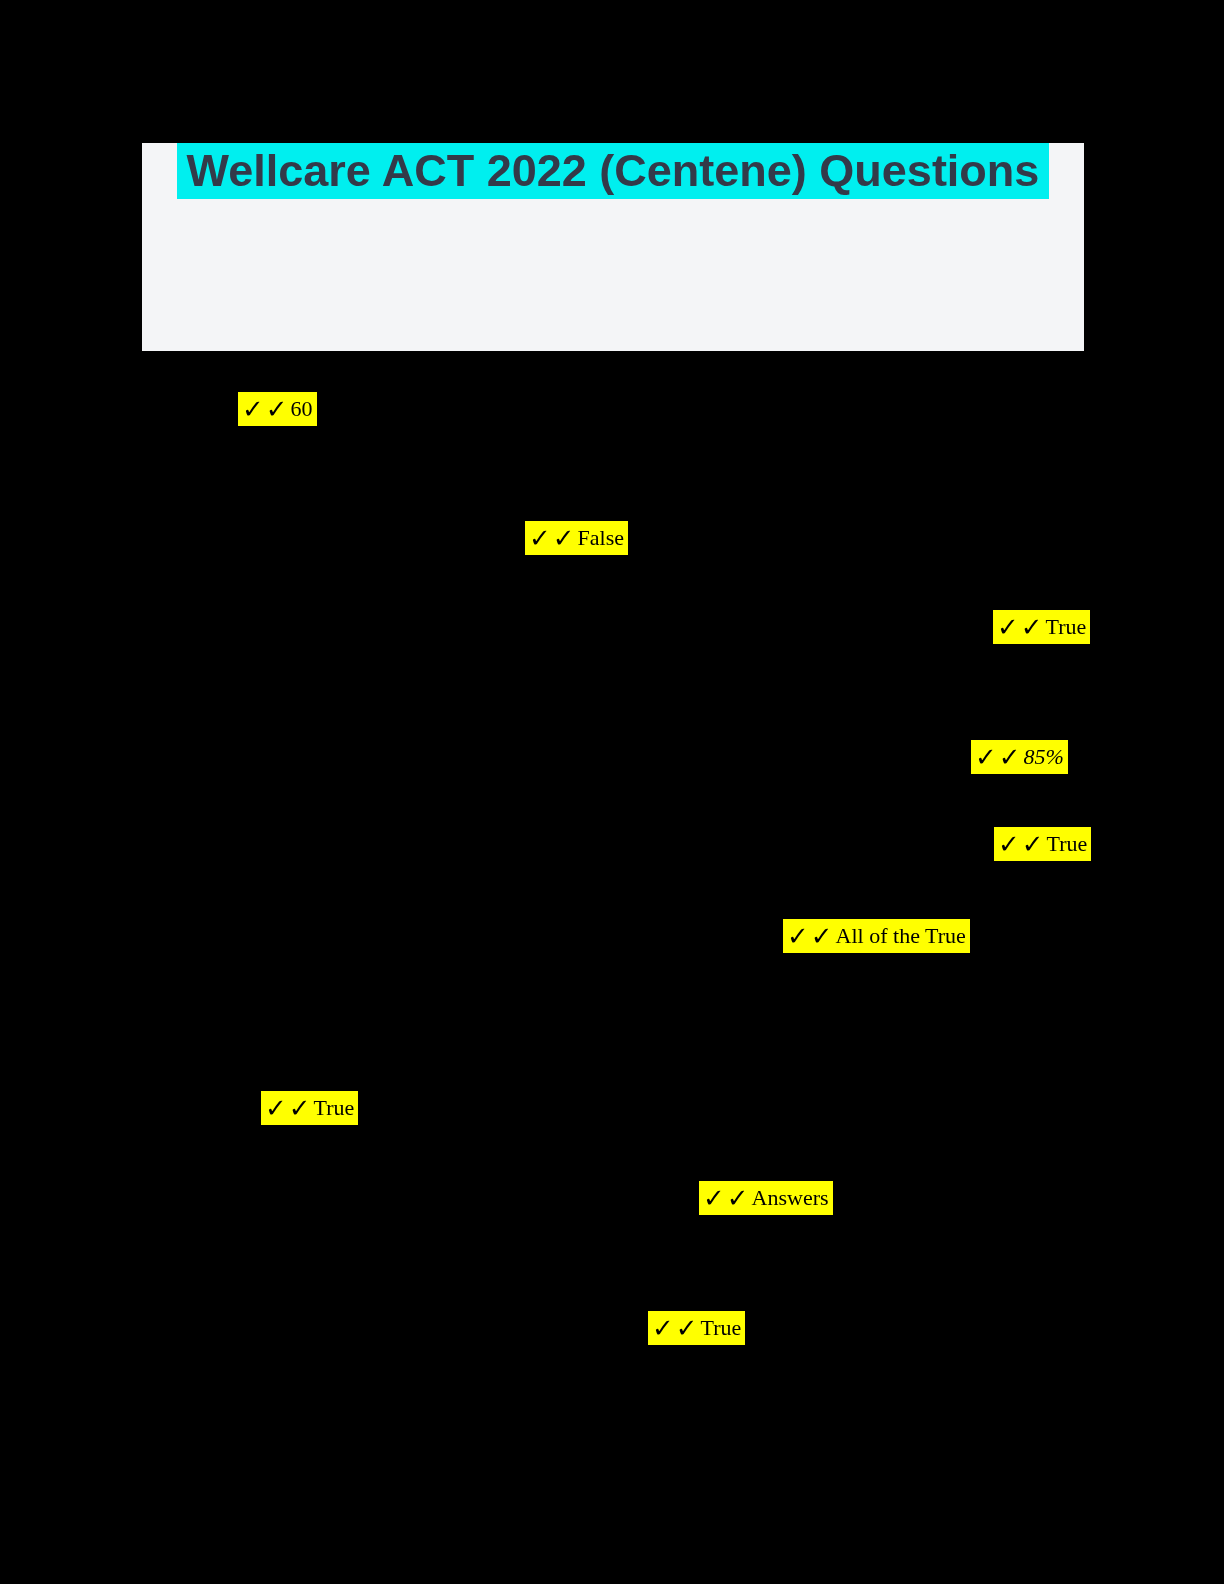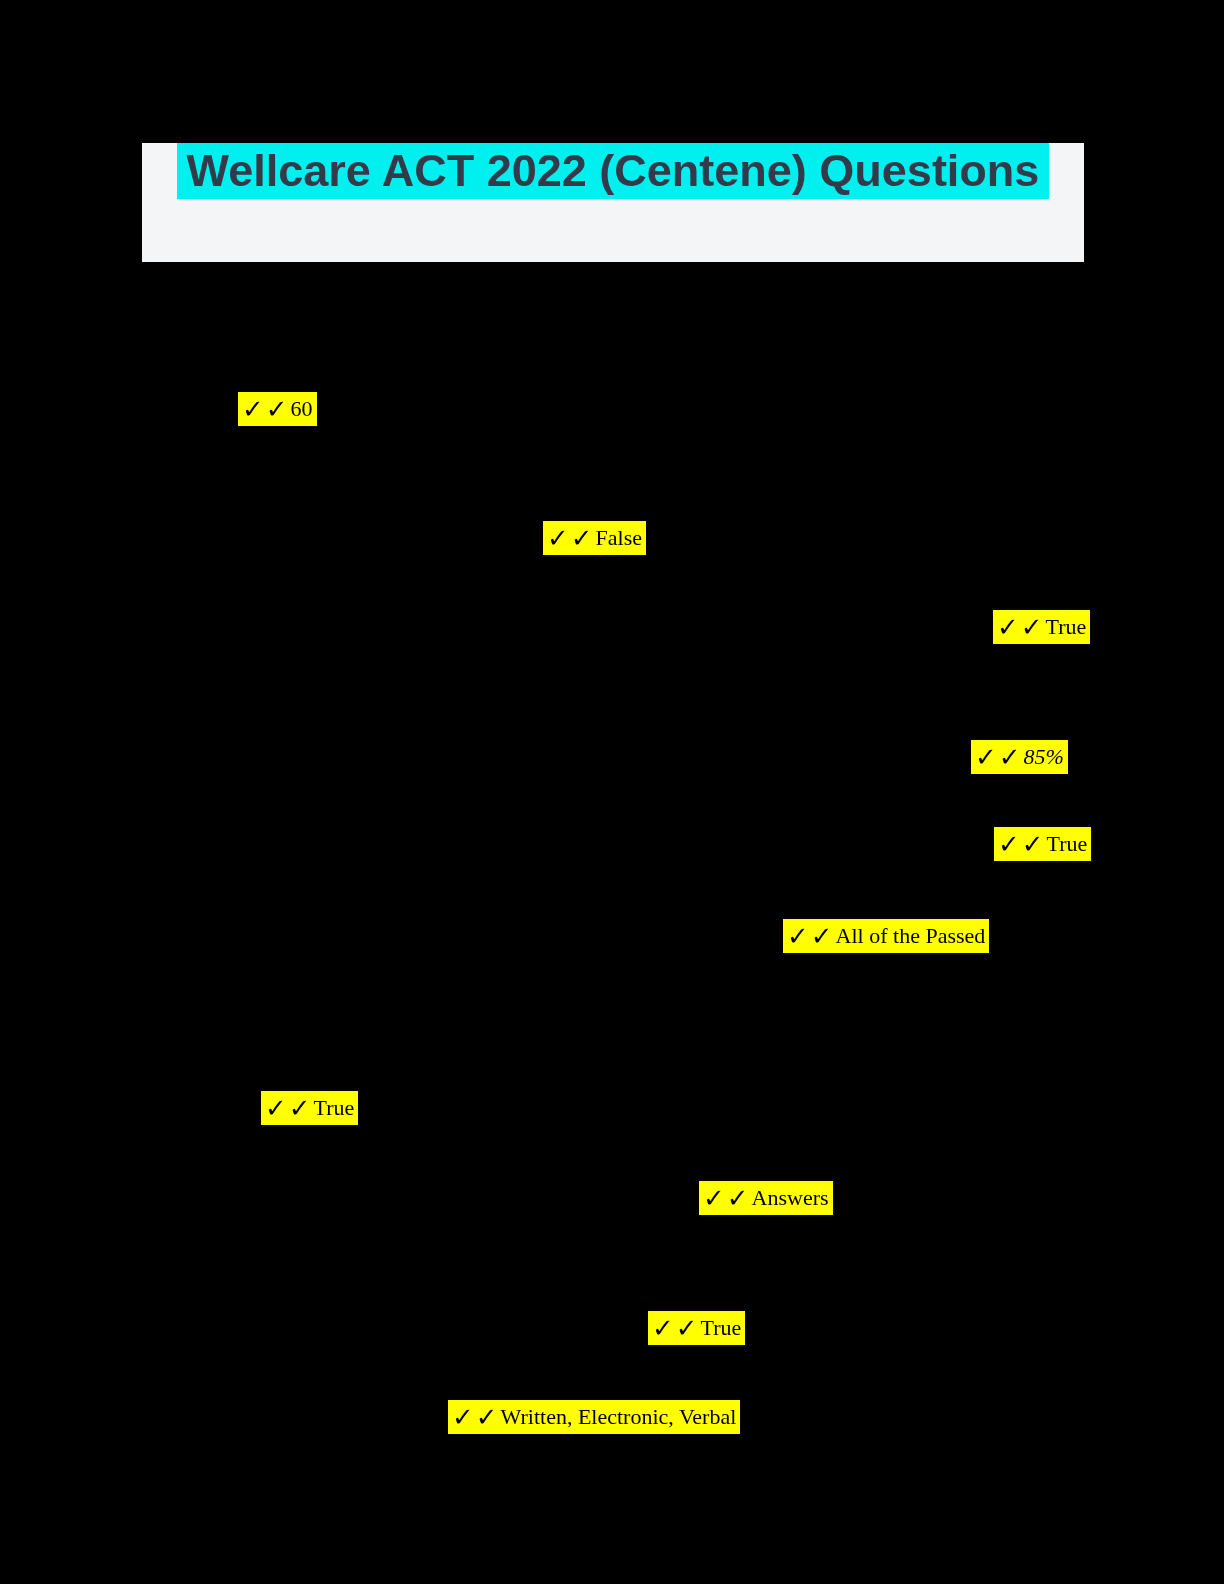--- a/index.html
+++ b/index.html
@@ -12,21 +12,21 @@
     height: 1584px;
     background: var(--page-bg, #000000);
     overflow: hidden;
     font-family: "Liberation Serif", serif;
   }
   .title-box {
     position: absolute;
     left: 142px;
     top: 143px;
     width: 942px;
-    height: 119px;
+    height: 208px;
     background: var(--box-bg, #f4f5f7);
     text-align: center;
   }
   .title-line {
     line-height: 56px;
     white-space: nowrap;
   }
   .title-line .hl-cyan {
     display: inline-block;
     background: var(--cyan, #00efef);
@@ -76,24 +76,23 @@
 <div class="page">
 
   <div class="title-box">
     <div class="title-line">
       <span class="hl-cyan">Wellcare ACT 2022 (Centene) Questions</span>
     </div>
   </div>
 
   <div class="answers-layer">
       <span class="answer" style="left: 238px; top: 392px;"><span class="checks">✓✓</span><span class="answer-text">60</span></span>
-      <span class="answer" style="left: 543px; top: 521px;"><span class="checks">✓✓</span><span class="answer-text">False</span></span>
+      <span class="answer" style="left: 525px; top: 521px;"><span class="checks">✓✓</span><span class="answer-text">False</span></span>
       <span class="answer" style="left: 993px; top: 610px;"><span class="checks">✓✓</span><span class="answer-text">True</span></span>
       <span class="answer italic" style="left: 971px; top: 740px;"><span class="checks">✓✓</span><span class="answer-text">85%</span></span>
       <span class="answer" style="left: 994px; top: 827px;"><span class="checks">✓✓</span><span class="answer-text">True</span></span>
-      <span class="answer" style="left: 783px; top: 919px;"><span class="checks">✓✓</span><span class="answer-text">All of the Passed</span></span>
+      <span class="answer" style="left: 783px; top: 919px;"><span class="checks">✓✓</span><span class="answer-text">All of the True</span></span>
       <span class="answer" style="left: 261px; top: 1091px;"><span class="checks">✓✓</span><span class="answer-text">True</span></span>
       <span class="answer" style="left: 699px; top: 1181px;"><span class="checks">✓✓</span><span class="answer-text">Answers</span></span>
       <span class="answer" style="left: 648px; top: 1311px;"><span class="checks">✓✓</span><span class="answer-text">True</span></span>
-      <span class="answer" style="left: 448px; top: 1400px;"><span class="checks">✓✓</span><span class="answer-text">Written, Electronic, Verbal</span></span>
     </div>
 
 </div>
 
 </body></html>

